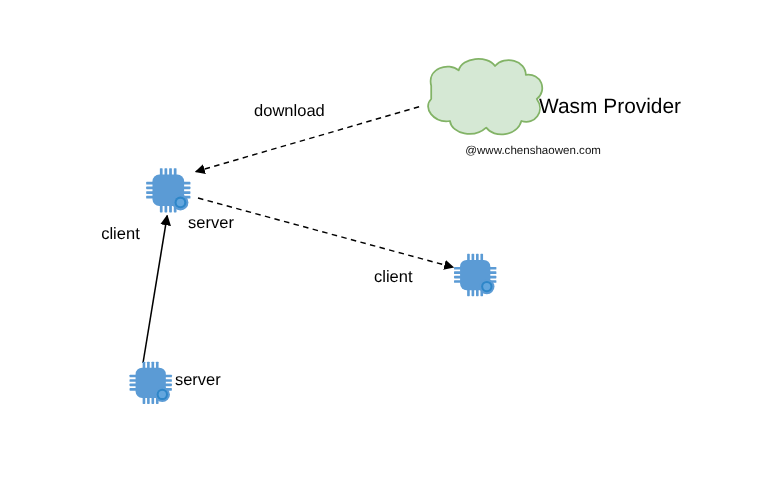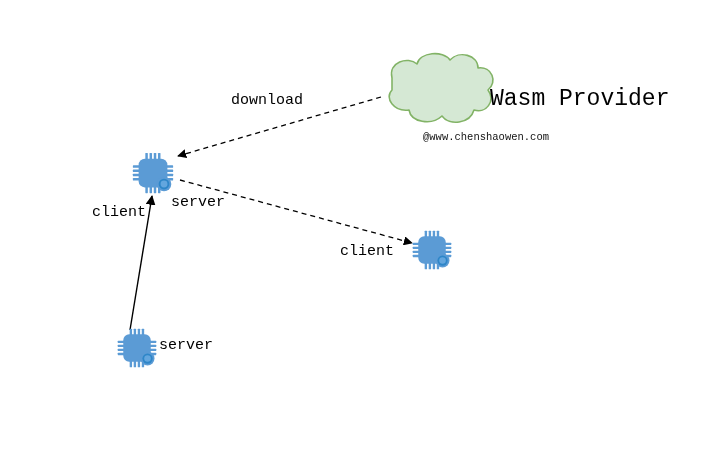--- a/index.html
+++ b/index.html
@@ -16,27 +16,27 @@
   }
   #canvas {
     position: absolute;
     left: 0;
     top: 0;
     width: 711px;
     height: 453px;
   }
   .node-label {
     position: absolute;
-    font-family: Liberation Mono, monospace;
+    font-family: Liberation Sans, sans-serif;
     color: #000000;
     white-space: nowrap;
     line-height: 1;
   }
   .label-provider {
-    font-size: 23px;
+    font-size: 19px;
     left: 490px;
     top: 88px;
   }
   .label-watermark {
     font-size: 10.5px;
     left: 423px;
     top: 132px;
     color: #111111;
   }
   .label-download {

